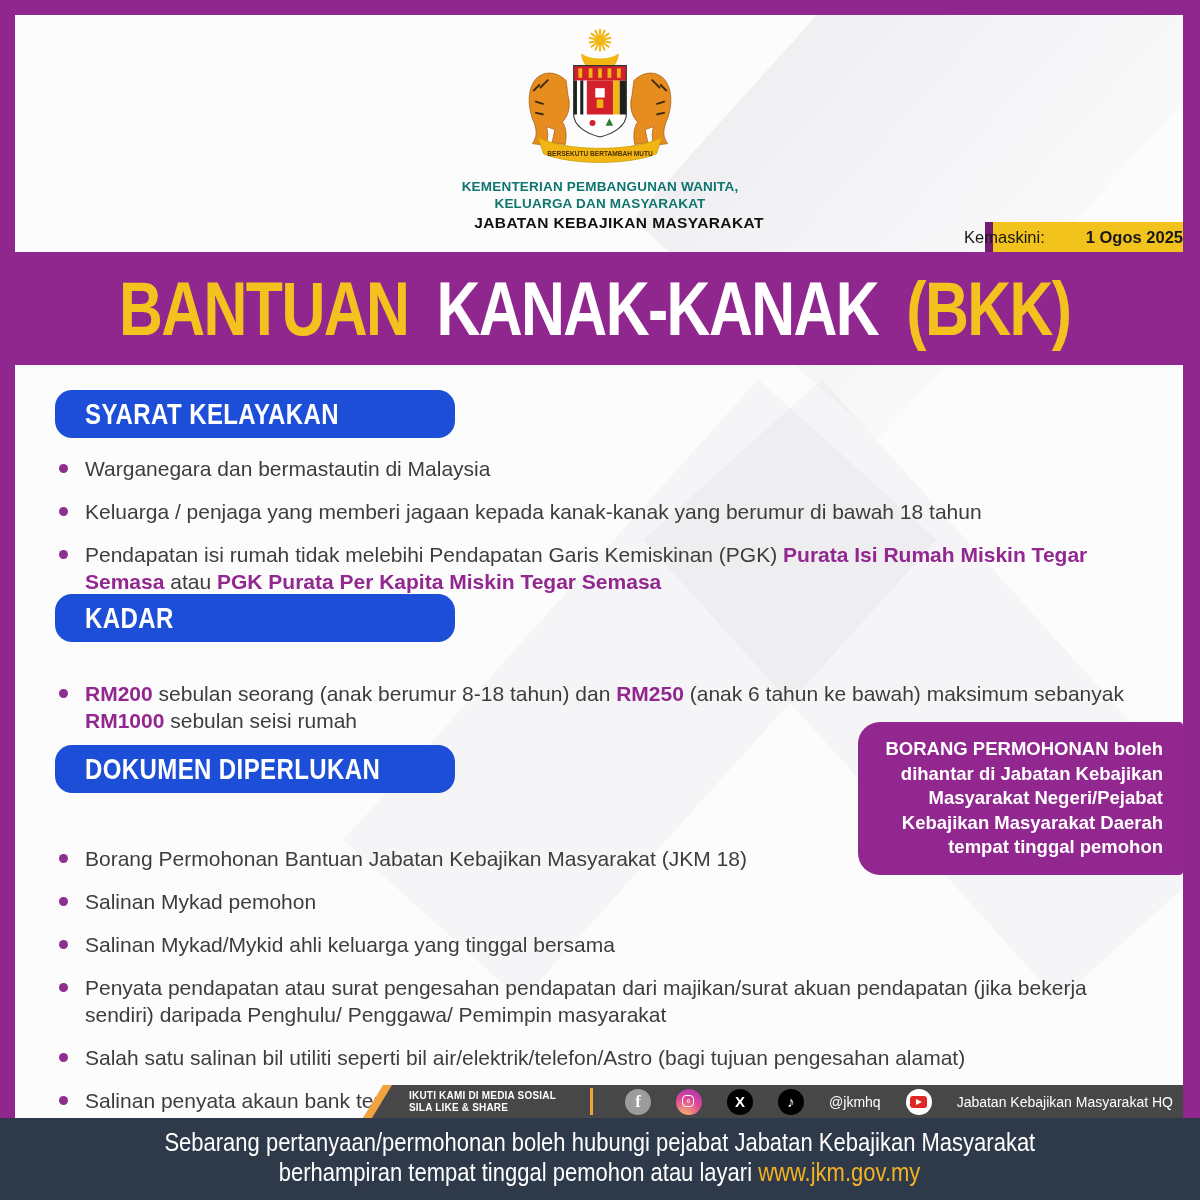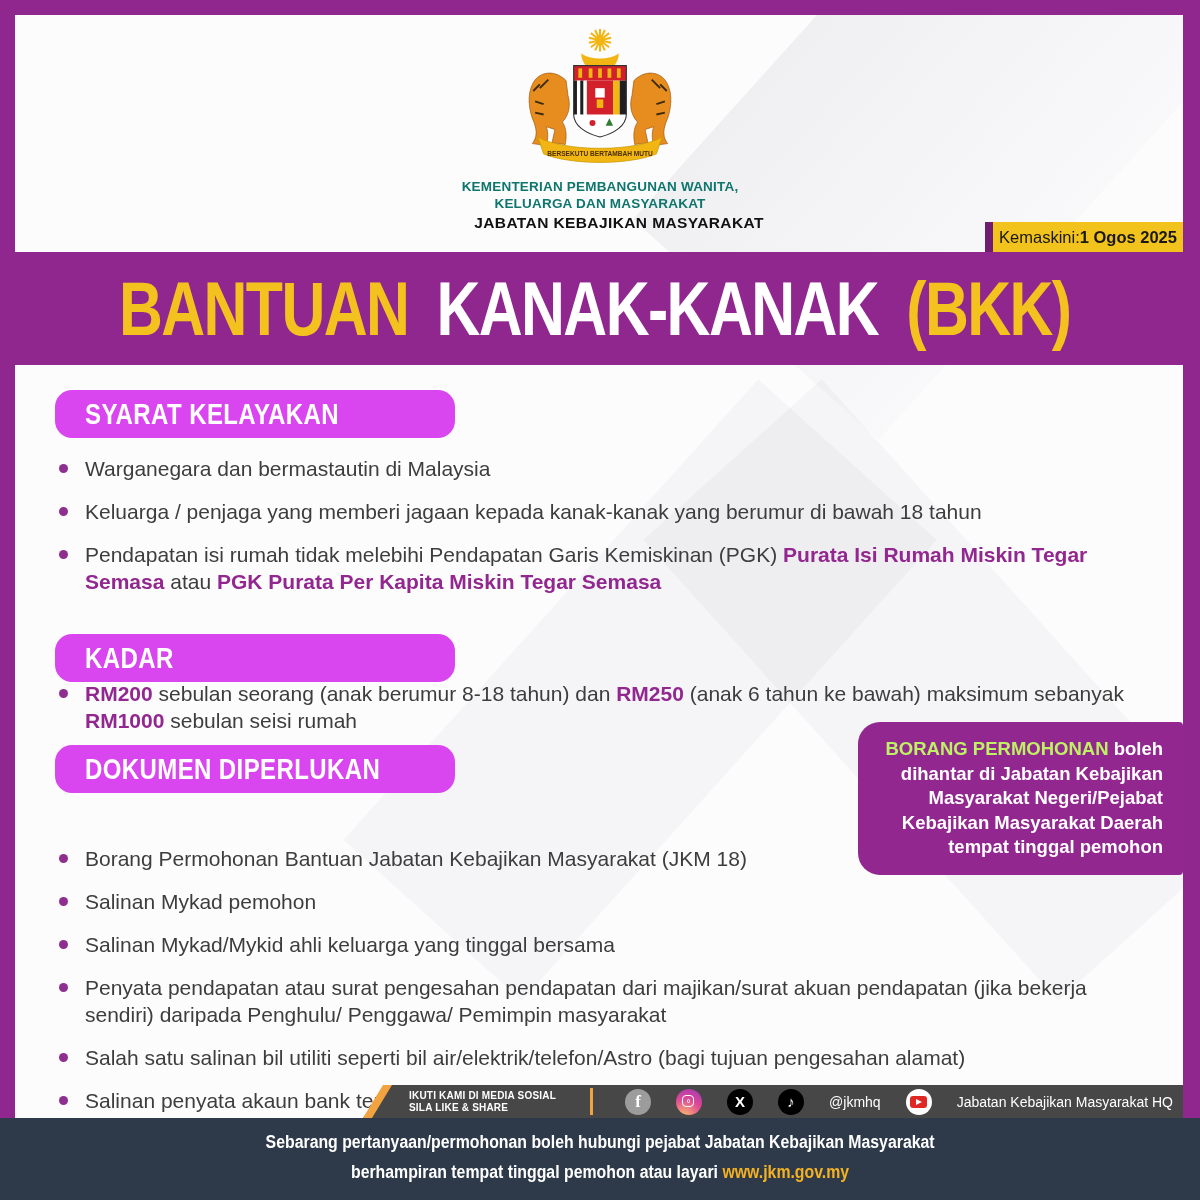--- a/index.html
+++ b/index.html
@@ -20,55 +20,55 @@
 
   
   .emblem{position:absolute;left:506px;top:28px;}
   .ministry{position:absolute;left:0;top:178px;width:1200px;text-align:center;
             font-size:13.5px;font-weight:bold;color:#0f766e;line-height:17px;letter-spacing:.2px;}
   .dept{position:absolute;left:0;top:214px;width:1200px;text-align:center;
         font-size:15.5px;font-weight:800;color:#111;letter-spacing:.4px;padding-left:19px;}
 
   .badge-accent{position:absolute;left:985px;top:222px;width:8px;height:30px;background:#701C70;}
   .badge{position:absolute;left:993px;top:222px;width:190px;height:30px;background:#F2C21D;
-         display:flex;align-items:center;justify-content:center;font-size:16.5px;color:#181818;white-space:nowrap;}
-  .badge b{}
+         display:flex;align-items:center;justify-content:flex-end;font-size:16.5px;color:#181818;white-space:nowrap;gap:36px;}
+  .badge b{margin-left:5px;}
 
   
   .banner{position:absolute;left:0;top:252px;width:1200px;height:113px;background:#90278E;
           display:flex;align-items:center;}
   .banner-text{font-weight:900;font-size:76px;letter-spacing:-2px;white-space:nowrap;
                transform:scaleX(.8);transform-origin:center;}
   .tw-yellow{color:#F4C21E;}
   .tw-white{color:#ffffff;margin:0 16px;}
 
   
-  .pill{position:absolute;left:55px;width:400px;height:48px;background:#d946ef;border-radius:17px;
+  .pill{position:absolute;left:55px;width:400px;height:48px;background:#1d4ed8;border-radius:17px;
         display:flex;align-items:center;padding-left:30px;box-sizing:border-box;}
   .pill span{color:#fff;font-weight:900;font-size:30px;letter-spacing:.5px;white-space:nowrap;
              transform:scaleX(.8);transform-origin:left center;}
   #pill-syarat{top:390px;}
-  #pill-kadar{top:634px;}
+  #pill-kadar{top:594px;}
   #pill-dokumen{top:745px;}
 
   
   .blist{position:absolute;left:55px;}
   .bitem{position:relative;padding-left:30px;font-size:21px;color:#3d3d3d;line-height:27px;margin-bottom:16px;}
   .bitem::before{content:"";position:absolute;left:4px;top:9px;width:9px;height:9px;border-radius:50%;background:#8E2E8E;}
   .hl{color:#92278F;font-weight:bold;}
   #list-syarat{top:455px;width:1102px;}
   #list-kadar{top:680px;width:1102px;}
   #list-dokumen{top:845px;width:1105px;}
   .narrow{max-width:775px;}
 
   
   .sidebox{position:absolute;left:858px;top:722px;width:325px;background:#92278F;
            border-radius:22px 4px 4px 22px;padding:15px 20px 15px 14px;box-sizing:border-box;
            text-align:right;color:#fff;font-weight:bold;font-size:18.5px;line-height:24.5px;}
-  .sb-yellow{color:#bef264;text-align:right;}
+  .sb-yellow{color:#ffffff;text-align:right;}
 
   
   .social-bar{position:absolute;left:363px;top:1085px;width:820px;height:33px;background:#474747;
               clip-path:polygon(26px 0,100% 0,100% 100%,0 100%);
               display:flex;align-items:center;gap:25px;padding-left:46px;box-sizing:border-box;color:#fff;}
   .social-stripe{position:absolute;left:363px;top:1085px;width:30px;height:33px;background:#F0A33F;
                  clip-path:polygon(20px 0,29px 0,9px 100%,0 100%);z-index:2;}
   .follow{font-size:10px;line-height:12px;font-weight:bold;letter-spacing:.2px;white-space:nowrap;}
   .sdiv{width:3px;height:27px;background:#F0A33F;margin:0 7px 0 9px;flex:none;}
   .icon{width:26px;height:26px;border-radius:50%;display:flex;align-items:center;justify-content:center;
@@ -81,21 +81,21 @@
   .ic-tt{background:#000;color:#fff;font-size:15px;}
   .ic-yt{background:#fff;position:relative;}
   .yt-rect{width:17px;height:12px;background:#DF2823;border-radius:3px;display:flex;align-items:center;justify-content:center;}
   .yt-rect::before{content:"";border-left:6px solid #fff;border-top:3.5px solid transparent;border-bottom:3.5px solid transparent;margin-left:1px;}
   .s-text{font-size:14px;white-space:nowrap;}
   .pipe{color:#cfcfcf;font-size:19px;margin:0 3px;}
 
   
   .bottom-bar{position:absolute;left:0;top:1118px;width:1200px;height:82px;background:#2E3A49;
               text-align:center;color:#fff;padding-top:9px;box-sizing:border-box;}
-  .bottom-line{font-size:18px;font-weight:bold;line-height:30px;white-space:nowrap;}
+  .bottom-line{font-size:25px;font-weight:normal;line-height:30px;white-space:nowrap;}
   .bottom-line>span{display:inline-block;transform:scaleX(.88);transform-origin:center;}
   .link-yellow{color:#F4B223;}
 </style>
 </head>
 <body>
 
 <div class="poster">
 
   <div class="wm wm1"></div>
   <div class="wm wm2"></div>

